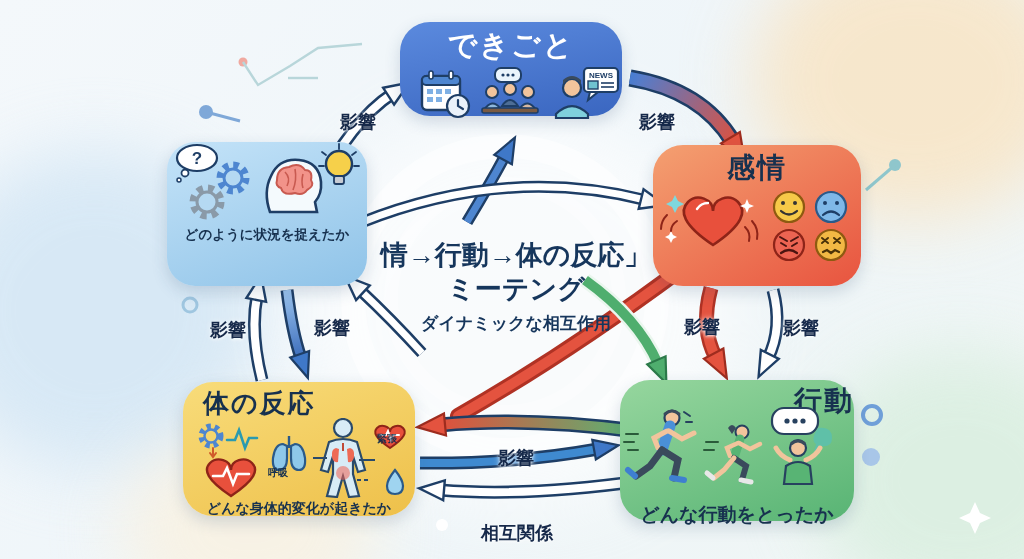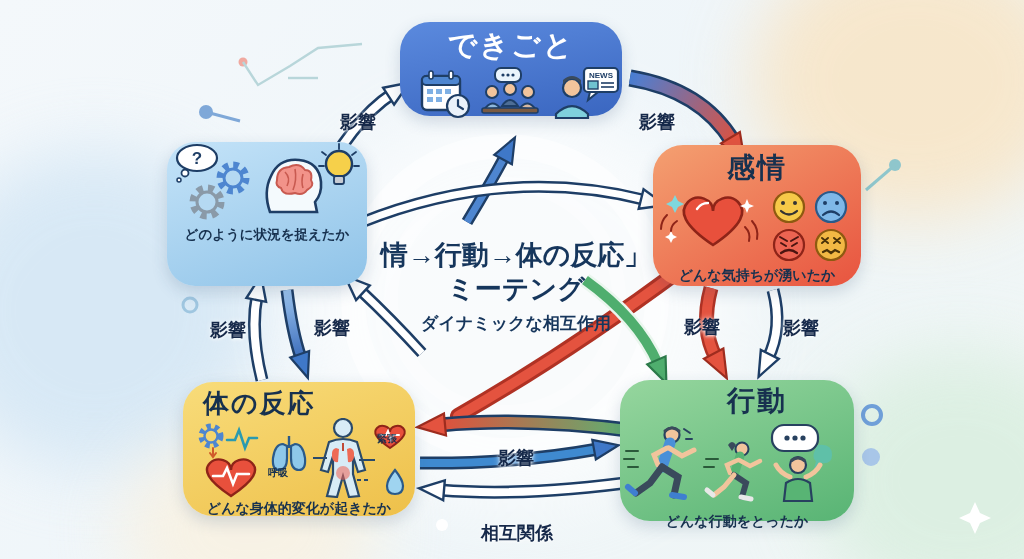--- a/index.html
+++ b/index.html
@@ -270,21 +270,20 @@
         <circle cx="136" cy="58" r="15" fill="#ec6452" stroke="#8e2418" stroke-width="2.2"></circle>
         <path d="M127 50 L134 54 M145 50 L138 54 M128 56 L133 59 M144 56 L139 59" stroke="#4a1410" stroke-width="2" stroke-linecap="round"></path>
         <path d="M128 66 Q136 60 144 66" fill="none" stroke="#4a1410" stroke-width="2.2" stroke-linecap="round"></path>
       </g>
       <g>
         <circle cx="178" cy="58" r="15" fill="#f2b844" stroke="#8e5a10" stroke-width="2.2"></circle>
         <path d="M169 51 L175 56 M175 51 L169 56 M181 51 L187 56 M187 51 L181 56" stroke="#4a3208" stroke-width="2" stroke-linecap="round"></path>
         <path d="M170 65 L174 63 L178 66 L182 63 L186 65" fill="none" stroke="#4a3208" stroke-width="2.2" stroke-linecap="round"></path>
       </g>
     </svg>
-    <div class="caption" style="text-align:center;font-size:14px;margin-top:2px;">どんな気持ちが湧いたか</div>
   </div>
 
   <div class="node" style="left:183px;top:382px;width:232px;height:134px;border-radius:30px;
               background:linear-gradient(160deg,#f8dc7a,#eec04a);">
     <div class="node-title" style="font-size:26px;margin:4px 0 3px 20px;">体の反応</div>
     <svg width="232" height="80" viewBox="0 0 232 80" style="display:block;margin-top:-6px">
       <g fill="none">
         <circle cx="28" cy="18" r="9" stroke="#4e86d0" stroke-width="7" stroke-dasharray="4 3.6"></circle>
         <circle cx="28" cy="18" r="6.5" fill="#f6d66e" stroke="#4e86d0" stroke-width="2.4"></circle>
       </g>
@@ -316,21 +315,21 @@
       </g>
       <path d="M212 52 Q220 62 220 68 Q220 76 212 76 Q204 76 204 68 Q204 62 212 52 Z" fill="#9fd4f0" stroke="#2a5a8a" stroke-width="2.2"></path>
     </svg>
     <div class="caption" style="text-align:center;font-size:14px;margin-top:2px;">どんな身体的変化が起きたか</div>
   </div>
   <div class="sub-label" style="left:377px;top:432px;z-index:4;">緊張</div>
   <div class="sub-label" style="left:268px;top:466px;z-index:4;">呼吸</div>
 
   <div class="node" style="left:620px;top:380px;width:234px;height:141px;border-radius:30px;
               background:linear-gradient(160deg,#96d69e,#58b474);">
-    <div class="node-title" style="text-align:center;font-size:28px;margin:2px 0 17px 40px;font-family:Liberation Mono, monospace;">行動</div>
+    <div class="node-title" style="text-align:right;font-size:28px;margin:2px 0 0 40px;font-family:Liberation Mono, monospace;">行動</div>
     <svg width="234" height="86" viewBox="0 0 234 86" style="display:block;margin-top:-14px">
       <g stroke-linecap="round" fill="none">
         <path d="M6 28 L18 28 M4 36 L14 36 M8 44 L18 44" stroke="#2a5a3a" stroke-width="2"></path>
         <circle cx="52" cy="12" r="7.5" fill="#f2c49c" stroke="#27415f" stroke-width="2.2"></circle>
         <path d="M45 8 Q52 2 59 8" fill="none" stroke="#3a4a5c" stroke-width="3"></path>
         <path d="M50 20 L42 44" stroke="#4a90d8" stroke-width="11"></path>
         <path d="M49 25 L62 33 L74 27" stroke="#f2c49c" stroke-width="5"></path>
         <path d="M47 25 L34 32 L38 42" stroke="#f2c49c" stroke-width="5"></path>
         <path d="M42 44 L58 54 L54 72" stroke="#3a4a5c" stroke-width="7"></path>
         <path d="M42 44 L30 60 L16 70" stroke="#3a4a5c" stroke-width="7"></path>
@@ -355,21 +354,21 @@
           <circle cx="175" cy="15" r="2.6" fill="#27415f"></circle>
           <circle cx="183" cy="15" r="2.6" fill="#27415f"></circle>
         <path d="M198 22 Q212 20 212 32 Q212 42 200 40 L194 46 L196 38 Q190 34 198 22 Z" fill="#5fc0a8"></path>
         <circle cx="178" cy="42" r="8" fill="#f2c49c" stroke="#27415f" stroke-width="2.2"></circle>
         <path d="M171 38 Q178 32 185 38" fill="none" stroke="#3a4a5c" stroke-width="3"></path>
         <path d="M170 54 Q160 50 156 42" fill="none" stroke="#f2c49c" stroke-width="5" stroke-linecap="round"></path>
         <path d="M186 54 Q196 50 200 42" fill="none" stroke="#f2c49c" stroke-width="5" stroke-linecap="round"></path>
         <path d="M166 60 Q178 52 190 60 L192 78 L164 78 Z" fill="#58b474" stroke="#27415f" stroke-width="2.2"></path>
       </g>
     </svg>
-    <div class="caption" style="text-align:center;font-size:14px;margin-top:4px;">どんな行動をとったか</div>
+    <div class="caption" style="text-align:center;font-size:19px;margin-top:10px;">どんな行動をとったか</div>
   </div>
 
   <div id="center-text">
     <div class="ct-line">情→行動→体の反応」</div>
     <div class="ct-line">ミーテング</div>
     <div class="ct-sub">ダイナミックな相互作用</div>
   </div>
 
   <span class="edge-label" style="left:358px;top:122px">影響</span>
   <span class="edge-label" style="left:657px;top:122px">影響</span>

